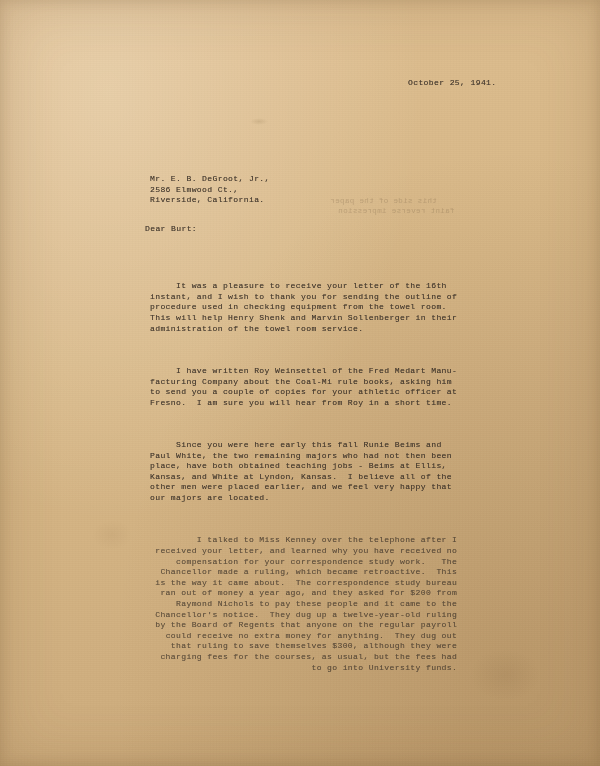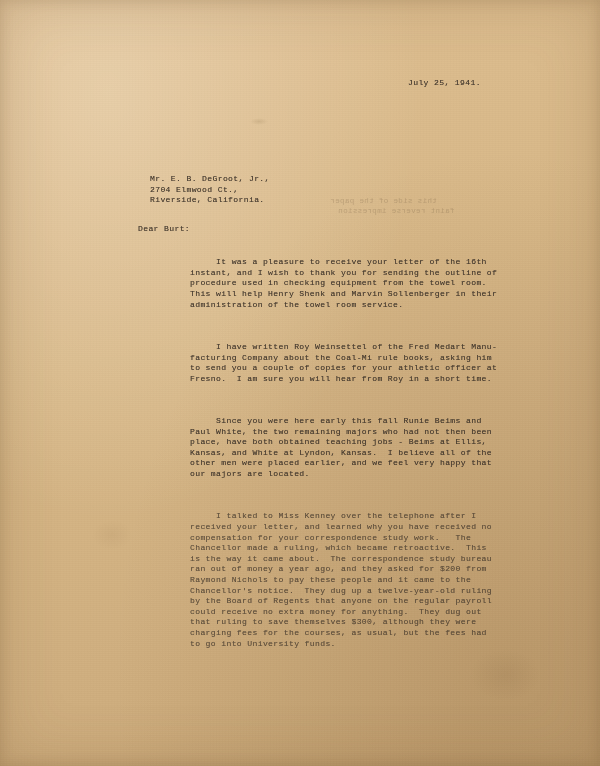--- a/index.html
+++ b/index.html
@@ -54,38 +54,38 @@
     font-size: 8.1px;
     line-height: 10.6px;
     letter-spacing: 0.35px;
     color: #3a3027;
     white-space: pre;
     text-shadow: 0 0 0.6px rgba(58,48,39,0.55);
     opacity: 0.92;
   }
   .faded {
     opacity: 0.8;
+    text-align: right;
   }
   #date {
     left: 408px;
     top: 78px;
   }
   #addressee {
     left: 150px;
     top: 174px;
   }
   #salutation {
-    left: 138px;
+    left: 145px;
     top: 224px;
   }
   #body {
     left: 150px;
-    top: 236px;
+    top: 260px;
     max-width: 330px;
-    margin-left: 40px;
   }
   .para {
     margin: 0 0 10.6px 0;
     white-space: pre;
   }
   
   .ghost {
     position: absolute;
     font-family: "Liberation Mono", "DejaVu Sans Mono", monospace;
     font-size: 7.6px;
@@ -122,24 +122,24 @@
 
   <div class="sheet">
 
     <div class="ghost" id="ghost1">this side of the paper</div>
     <div class="ghost" id="ghost2">faint reverse impression</div>
 
     <div class="stain" id="stain1"></div>
     <div class="stain" id="stain2"></div>
     <div class="stain" id="stain3"></div>
 
-    <div class="typed" id="date">July 25, 1941.</div>
+    <div class="typed" id="date">October 25, 1941.</div>
 
     <div class="typed" id="addressee">Mr. E. B. DeGroot, Jr.,
-2704 Elmwood Ct.,
+2586 Elmwood Ct.,
 Riverside, California.</div>
 
     <div class="typed" id="salutation">Dear Burt:</div>
 
     <div class="typed" id="body">
       <p class="para">     It was a pleasure to receive your letter of the 16th
 instant, and I wish to thank you for sending the outline of
 procedure used in checking equipment from the towel room.
 This will help Henry Shenk and Marvin Sollenberger in their
 administration of the towel room service.</p>

